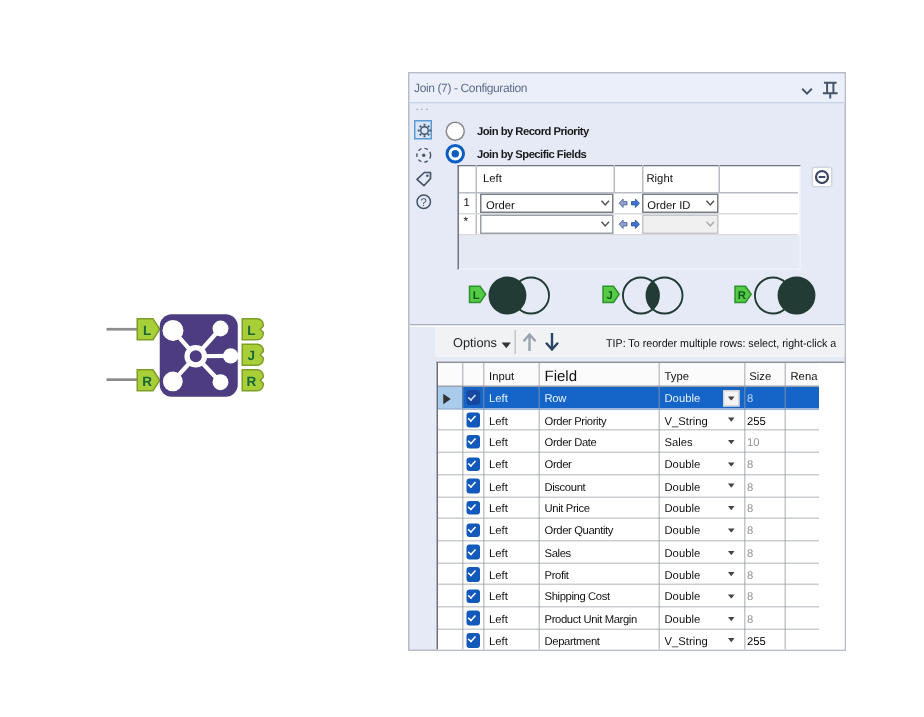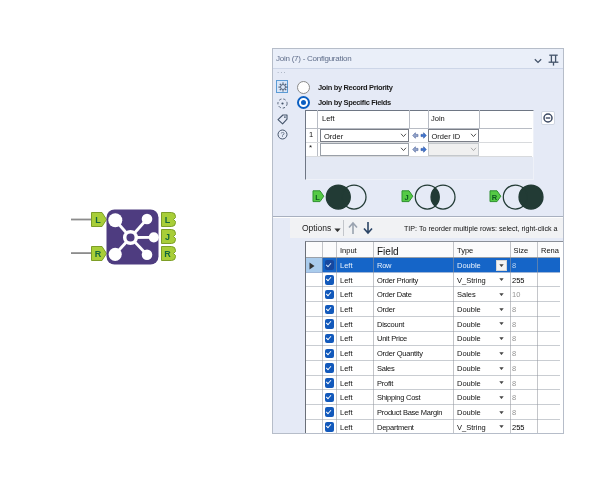--- a/index.html
+++ b/index.html
@@ -102,21 +102,21 @@
   <div class="abs" style="left:32px;top:61px;width:229px;height:69.5px;background:#e4e9f4;border-top:1px solid #6e7684;border-left:1px solid #6e7684;border-right:1px solid #eef1f8;border-bottom:1px solid #eef1f8"></div>
   <div class="abs" style="left:33px;top:62px;width:227px;height:45.5px;background:#fff"></div>
   <div class="abs" style="left:44px;top:61px;width:1px;height:46px;background:#b8bcc4"></div>
   <div class="abs" style="left:136px;top:61px;width:1px;height:18px;background:#b8bcc4"></div>
   <div class="abs" style="left:155px;top:61px;width:1px;height:18px;background:#b8bcc4"></div>
   <div class="abs" style="left:206px;top:61px;width:1px;height:18px;background:#b8bcc4"></div>
   <div class="abs" style="left:33px;top:78.5px;width:226px;height:1px;background:#b8bcc4"></div>
   <div class="abs" style="left:33px;top:92.5px;width:226px;height:1px;background:#d8dadd"></div>
   <div class="abs" style="left:33px;top:106.5px;width:226px;height:1px;background:#d8dadd"></div>
   <div class="abs" style="left:49px;top:65px;font-size:7.5px;color:#111">Left</div>
-  <div class="abs" style="left:158px;top:65px;font-size:7.5px;color:#111">Join</div>
+  <div class="abs" style="left:158px;top:65px;font-size:7.5px;color:#111">Right</div>
   <div class="abs" style="left:36px;top:80.5px;font-size:7.5px;color:#111">1</div>
   <div class="abs" style="left:36px;top:94px;font-size:8px;color:#111">*</div>
 
   <div class="abs" style="left:47px;top:80px;width:89px;height:12.5px;background:#fff;border:1px solid #7a7e87"></div>
   <div class="abs" style="left:51px;top:83px;font-size:7.5px;color:#111">Order</div>
   <svg class="abs" style="left:126.5px;top:84px" width="7" height="5" viewBox="0 0 7 5">
       <path d="M1,0.8 L3.5,3.6 L6,0.8" fill="none" stroke="#555" stroke-width="1"></path>
     </svg>
 
   <svg class="abs" style="left:139px;top:83px" width="15" height="7" viewBox="0 0 15 7">
@@ -187,21 +187,21 @@
     </svg>
   <div class="abs" style="left:69.5px;top:171px;width:1px;height:16px;background:#c3c6cb"></div>
   <svg class="abs" style="left:74px;top:172px" width="12" height="14" viewBox="0 0 12 14">
       <path d="M6,13 V2.5 M2,6.5 L6,2 L10,6.5" fill="none" stroke="#9aa3b0" stroke-width="1.6"></path>
     </svg>
   <svg class="abs" style="left:88.5px;top:172px" width="12" height="14" viewBox="0 0 12 14">
       <path d="M6,1 V11.5 M2,7.5 L6,12 L10,7.5" fill="none" stroke="#2c4566" stroke-width="1.6"></path>
     </svg>
   <div class="abs" style="left:131px;top:174.5px;font-size:7.5px;color:#111;white-space:nowrap;transform:scaleX(0.95);transform-origin:0 0">TIP: To reorder multiple rows: select, right-click a</div>
 
-  <div class="abs" id="grid" style="left:32px;top:192px;width:283px;height:194px;background:#fff;border:1px solid #8a8f98;border-left-color:#6a6f78">
+  <div class="abs" id="grid" style="left:18px;top:192px;width:283px;height:194px;background:#fff;border:1px solid #8a8f98;border-left-color:#6a6f78">
   <div class="abs" style="left:0;top:0;width:254px;height:16px;background:#fbfbfc;border-bottom:1px solid #9aa0a8"></div>
   <div class="abs" style="left:34px;top:3.5px;font-size:7.5px;color:#111">Input</div>
   <div class="abs" style="left:71px;top:3.5px;font-size:10px;color:#111">Field</div>
   <div class="abs" style="left:151px;top:3.5px;font-size:7.5px;color:#111">Type</div>
   <div class="abs" style="left:207.5px;top:3.5px;font-size:7.5px;color:#111">Size</div>
   <div class="abs" style="left:235px;top:3.5px;font-size:7.5px;color:#111">Rena</div>
   <div class="abs" style="left:15.5px;top:16.0px;width:238.5px;height:14.7px;background:#1565c8"></div>
   <div class="abs" style="left:0;top:16.0px;width:15.5px;height:14.7px;background:#a9cbec"></div>
   <div class="abs" style="left:0;top:29.7px;width:254px;height:1px;background:#9fb6d8"></div>
   <div class="abs" style="left:18.5px;top:18.4px;width:9px;height:9.5px;background:#17479e;border-radius:2px"></div>
@@ -301,21 +301,21 @@
   <div class="abs" style="left:71px;top:151.2px;font-size:7.5px;color:#111;letter-spacing:-0.25px">Shipping Cost</div>
   <div class="abs" style="left:151px;top:151.2px;font-size:7.5px;color:#111">Double</div>
   <div class="abs" style="left:206.0px;top:151.2px;font-size:7.5px;color:#949494">8</div>
   <svg class="abs" style="left:192.5px;top:153.9px" width="5" height="3.4" viewBox="0 0 5 3.4">
         <polygon points="0.3,0.3 4.7,0.3 2.5,3.1" fill="#444"></polygon>
       </svg>
   <div class="abs" style="left:0;top:176.7px;width:254px;height:1px;background:#c9cdd2"></div>
   <div class="abs" style="left:18.5px;top:165.4px;width:9px;height:9.5px;background:#1259bb;border-radius:2px"></div>
   <div class="abs" style="left:20.3px;top:167.6px;width:5px;height:2.8px;border-left:1.2px solid #fff;border-bottom:1.2px solid #fff;transform:rotate(-48deg)"></div>
   <div class="abs" style="left:34px;top:165.9px;font-size:7.5px;color:#111">Left</div>
-  <div class="abs" style="left:71px;top:165.9px;font-size:7.5px;color:#111;letter-spacing:-0.25px">Product Base Margin</div>
+  <div class="abs" style="left:71px;top:165.9px;font-size:7.5px;color:#111;letter-spacing:-0.25px">Product Unit Margin</div>
   <div class="abs" style="left:151px;top:165.9px;font-size:7.5px;color:#111">Double</div>
   <div class="abs" style="left:206.0px;top:165.9px;font-size:7.5px;color:#949494">8</div>
   <svg class="abs" style="left:192.5px;top:168.6px" width="5" height="3.4" viewBox="0 0 5 3.4">
         <polygon points="0.3,0.3 4.7,0.3 2.5,3.1" fill="#444"></polygon>
       </svg>
   <div class="abs" style="left:0;top:191.4px;width:254px;height:1px;background:#c9cdd2"></div>
   <div class="abs" style="left:18.5px;top:180.1px;width:9px;height:9.5px;background:#1259bb;border-radius:2px"></div>
   <div class="abs" style="left:20.3px;top:182.3px;width:5px;height:2.8px;border-left:1.2px solid #fff;border-bottom:1.2px solid #fff;transform:rotate(-48deg)"></div>
   <div class="abs" style="left:34px;top:180.6px;font-size:7.5px;color:#111">Left</div>
   <div class="abs" style="left:71px;top:180.6px;font-size:7.5px;color:#111;letter-spacing:-0.25px">Department</div>

